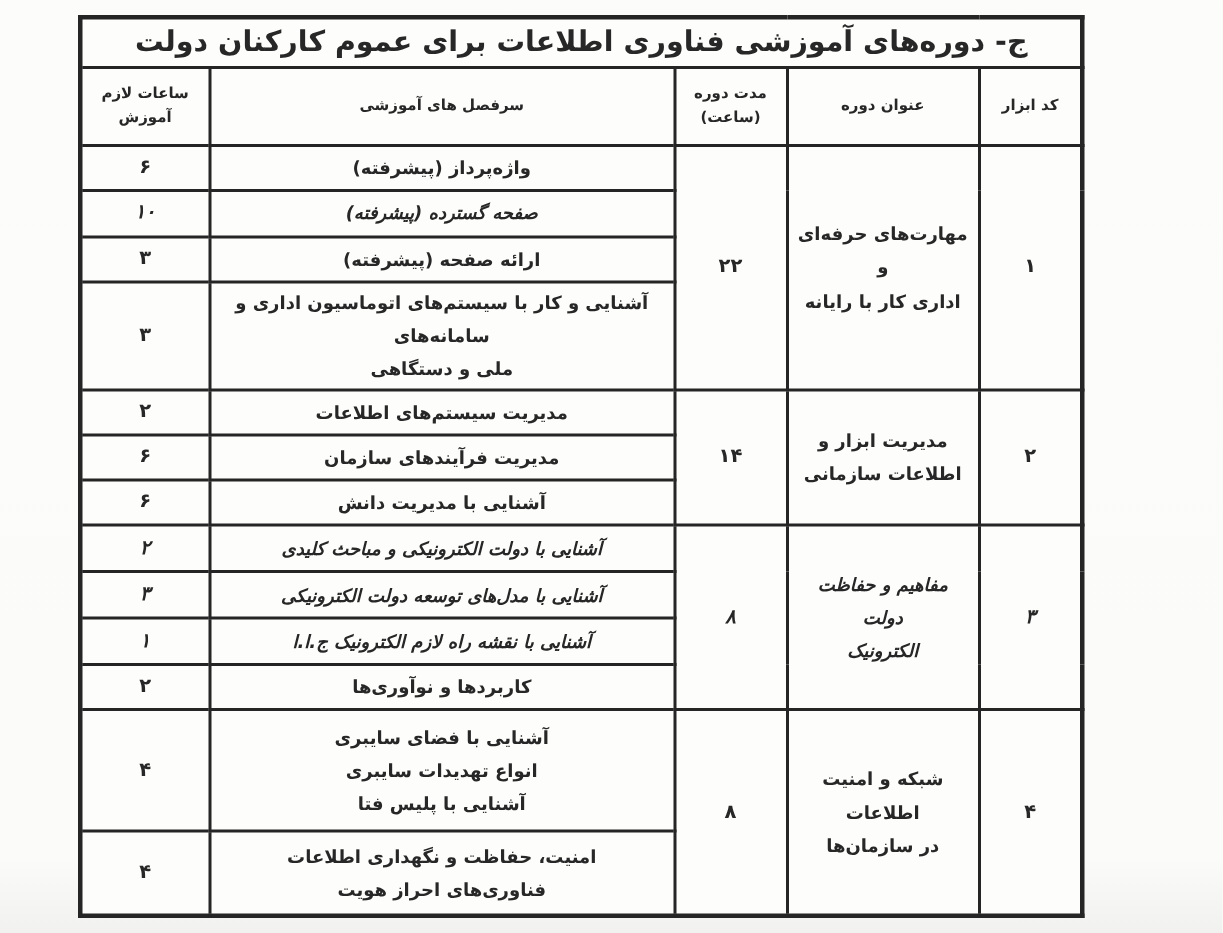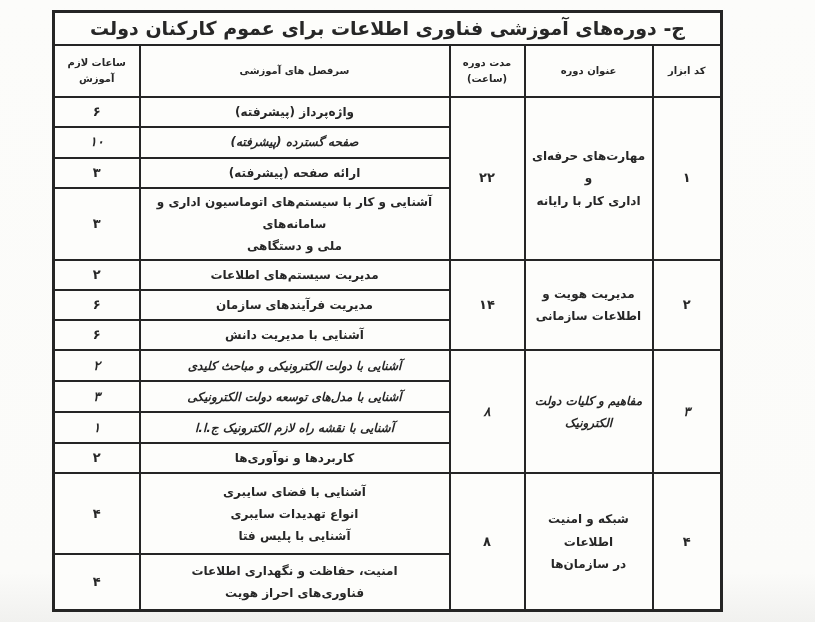--- a/index.html
+++ b/index.html
@@ -99,38 +99,38 @@
       <td class="num">۳</td>
     </tr>
     <tr class="r55">
       <td>آشنایی و کار با سیستم‌های اتوماسیون اداری و سامانه‌های
 ملی و دستگاهی</td>
       <td class="num">۳</td>
     </tr>
 
     <tr class="r30">
       <td rowspan="3" class="num">۲</td>
-      <td rowspan="3">مدیریت هویت و
+      <td rowspan="3">مدیریت ابزار و
 اطلاعات سازمانی</td>
       <td rowspan="3" class="num">۱۴</td>
       <td>مدیریت سیستم‌های اطلاعات</td>
       <td class="num">۲</td>
     </tr>
     <tr class="r30">
       <td>مدیریت فرآیندهای سازمان</td>
       <td class="num">۶</td>
     </tr>
     <tr class="r30">
       <td>آشنایی با مدیریت دانش</td>
       <td class="num">۶</td>
     </tr>
 
     <tr class="r31">
       <td rowspan="4" class="num">۳</td>
-      <td rowspan="4">مفاهیم و کلیات دولت
+      <td rowspan="4">مفاهیم و حفاظت دولت
 الکترونیک</td>
       <td rowspan="4" class="num">۸</td>
       <td>آشنایی با دولت الکترونیکی و مباحث کلیدی</td>
       <td class="num">۲</td>
     </tr>
     <tr class="r31">
       <td>آشنایی با مدل‌های توسعه دولت الکترونیکی</td>
       <td class="num">۳</td>
     </tr>
     <tr class="r31">

